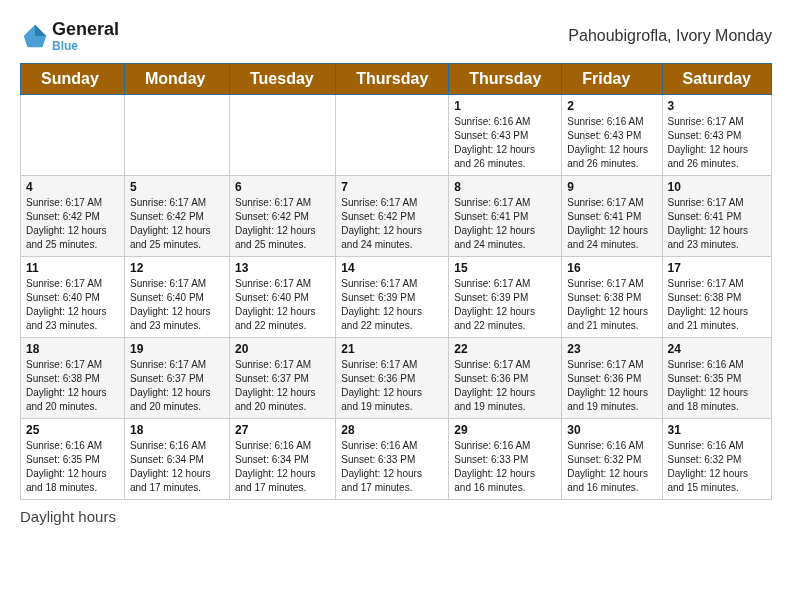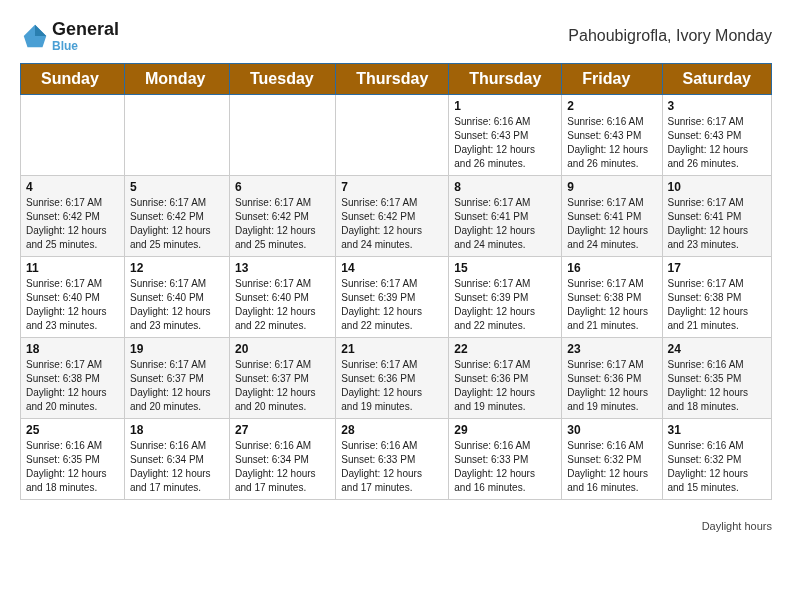--- a/index.html
+++ b/index.html
@@ -71,24 +71,24 @@
     }
     .day-info {
       color: #222;
       font-size: 10px;
       line-height: 1.4;
     }
     .empty-cell {
       background: #fff !important;
     }
     .footer-note {
-      margin-top: 20px;
-      font-size: 11px;
+      margin-top: 8px;
+      font-size: 15px;
       color: #444;
-      text-align: right;
+      text-align: left;
     }
   </style>
 </head>
 <body>
 
 <div class="header">
   <div class="logo">
     <svg class="logo-icon" viewBox="0 0 40 40">
       <polygon points="20,5 35,20 30,35 10,35 5,20" fill="#4a9fd4"></polygon>
       <polygon points="20,5 35,20 20,20" fill="#2a7fb0"></polygon>

